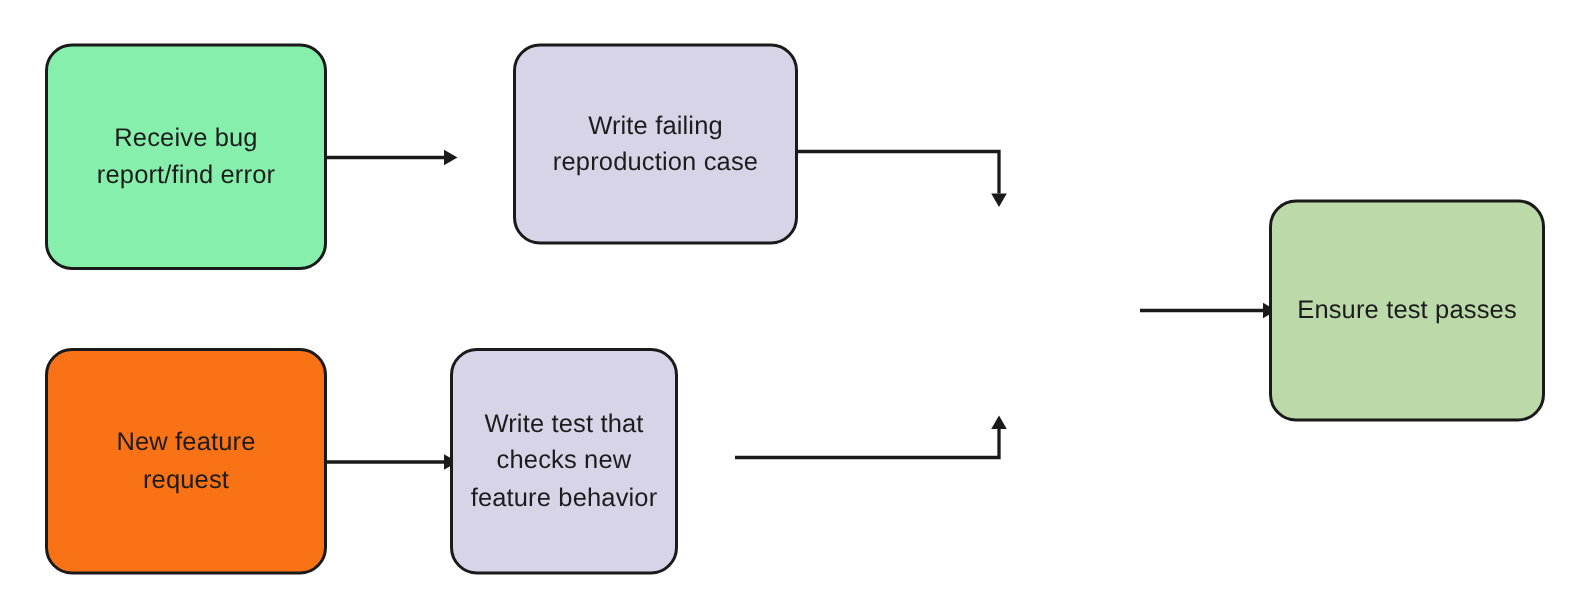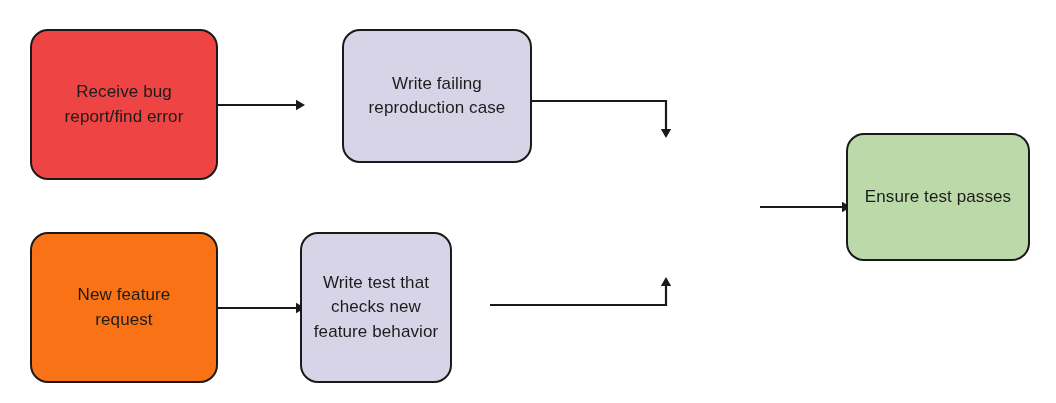--- a/index.html
+++ b/index.html
@@ -57,21 +57,21 @@
       <polyline points="490,101 666,101 666,129" fill="none" stroke="#1a1a1a" stroke-width="2.2" stroke-linecap="butt" stroke-linejoin="miter"></polyline>
       <polygon points="666,138 660.8,129 671.2,129" fill="#1a1a1a"></polygon>
       <polyline points="218,308 296,308" fill="none" stroke="#1a1a1a" stroke-width="2.2" stroke-linecap="butt" stroke-linejoin="miter"></polyline>
       <polygon points="305,308 296,302.8 296,313.2" fill="#1a1a1a"></polygon>
       <polyline points="490,305 666,305 666,286" fill="none" stroke="#1a1a1a" stroke-width="2.2" stroke-linecap="butt" stroke-linejoin="miter"></polyline>
       <polygon points="666,277 660.8,286 671.2,286" fill="#1a1a1a"></polygon>
       <polyline points="760,207 842,207" fill="none" stroke="#1a1a1a" stroke-width="2.2" stroke-linecap="butt" stroke-linejoin="miter"></polyline>
       <polygon points="851,207 842,201.8 842,212.2" fill="#1a1a1a"></polygon>
     </svg>
 
-  <div class="node" style="left: 30px; top: 29px; width: 188px; height: 151px; background: #ef4444; border-color: rgb(26, 26, 26); color: rgb(28, 28, 28);">
+  <div class="node" style="left: 30px; top: 29px; width: 188px; height: 151px; background: #86efac; border-color: rgb(26, 26, 26); color: rgb(28, 28, 28);">
     <span class="node-label">Receive bug
 report/find error</span>
   </div>
 
   <div class="node" style="left: 300px; top: 29px; width: 190px; height: 134px; background: rgb(216, 212, 232); border-color: rgb(26, 26, 26); color: rgb(28, 28, 28); margin-left: 42px;">
     <span class="node-label">Write failing
 reproduction case</span>
   </div>
 
   <div class="node" style="left: 30px; top: 232px; width: 188px; height: 151px; background: #f97316; border-color: rgb(26, 26, 26); color: rgb(28, 28, 28);">
@@ -79,17 +79,17 @@
 request</span>
   </div>
 
   <div class="node" style="left: 300px; top: 232px; width: 152px; height: 151px; background: rgb(216, 212, 232); border-color: rgb(26, 26, 26); color: rgb(28, 28, 28);">
     <span class="node-label">Write test that
 checks new
 feature behavior</span>
   </div>
 
 
-  <div class="node" style="left: 846px; top: 133px; width: 184px; height: 128px; background: rgb(188, 217, 169); border-color: rgb(26, 26, 26); color: rgb(28, 28, 28);">
+  <div class="node" style="left: 846px; top: 133px; width: 184px; height: 148px; background: rgb(188, 217, 169); border-color: rgb(26, 26, 26); color: rgb(28, 28, 28);">
     <span class="node-label">Ensure test passes</span>
   </div>
 
 </div>
 
 </body></html>

